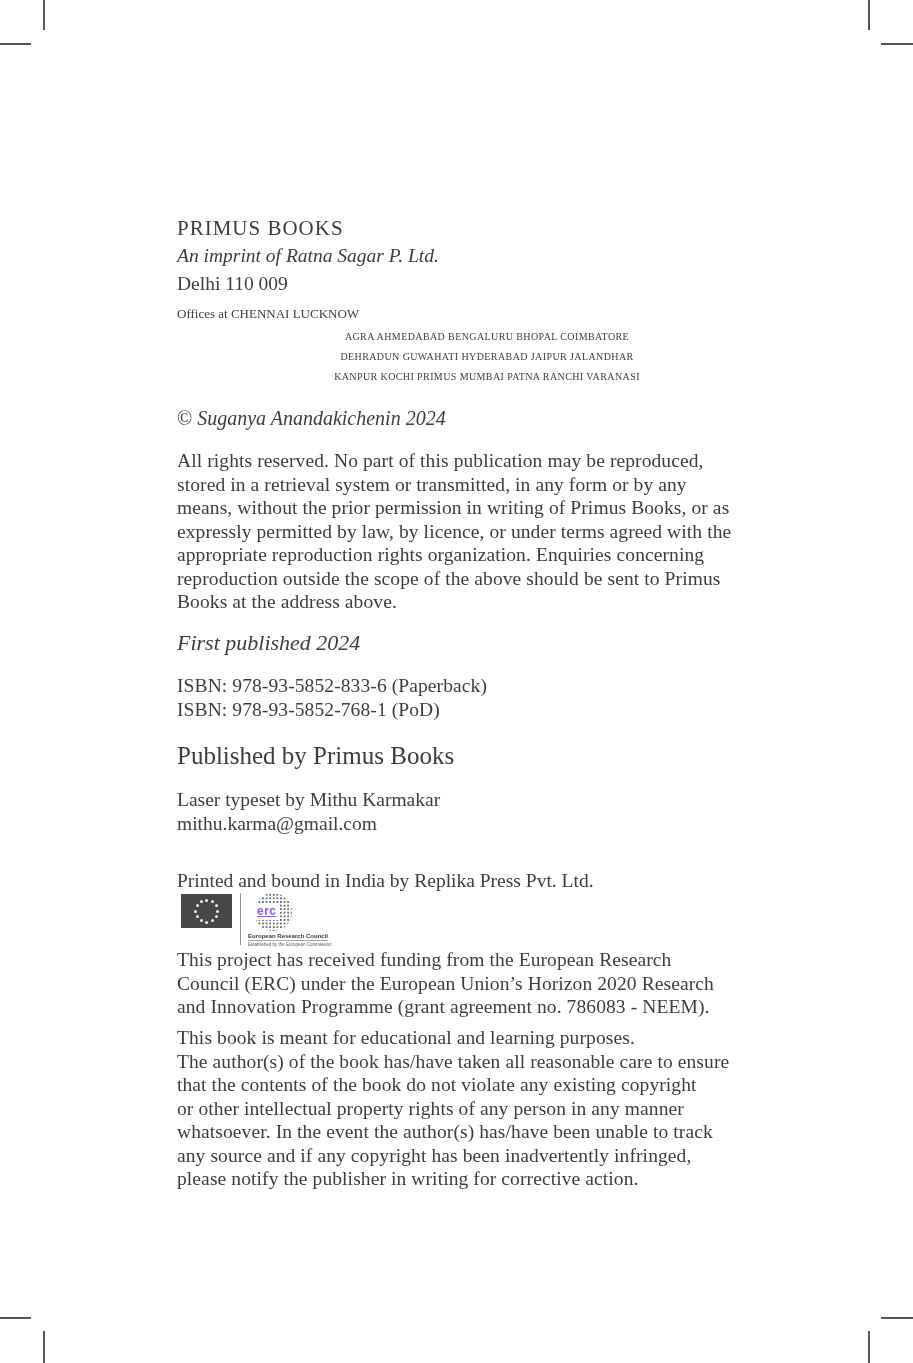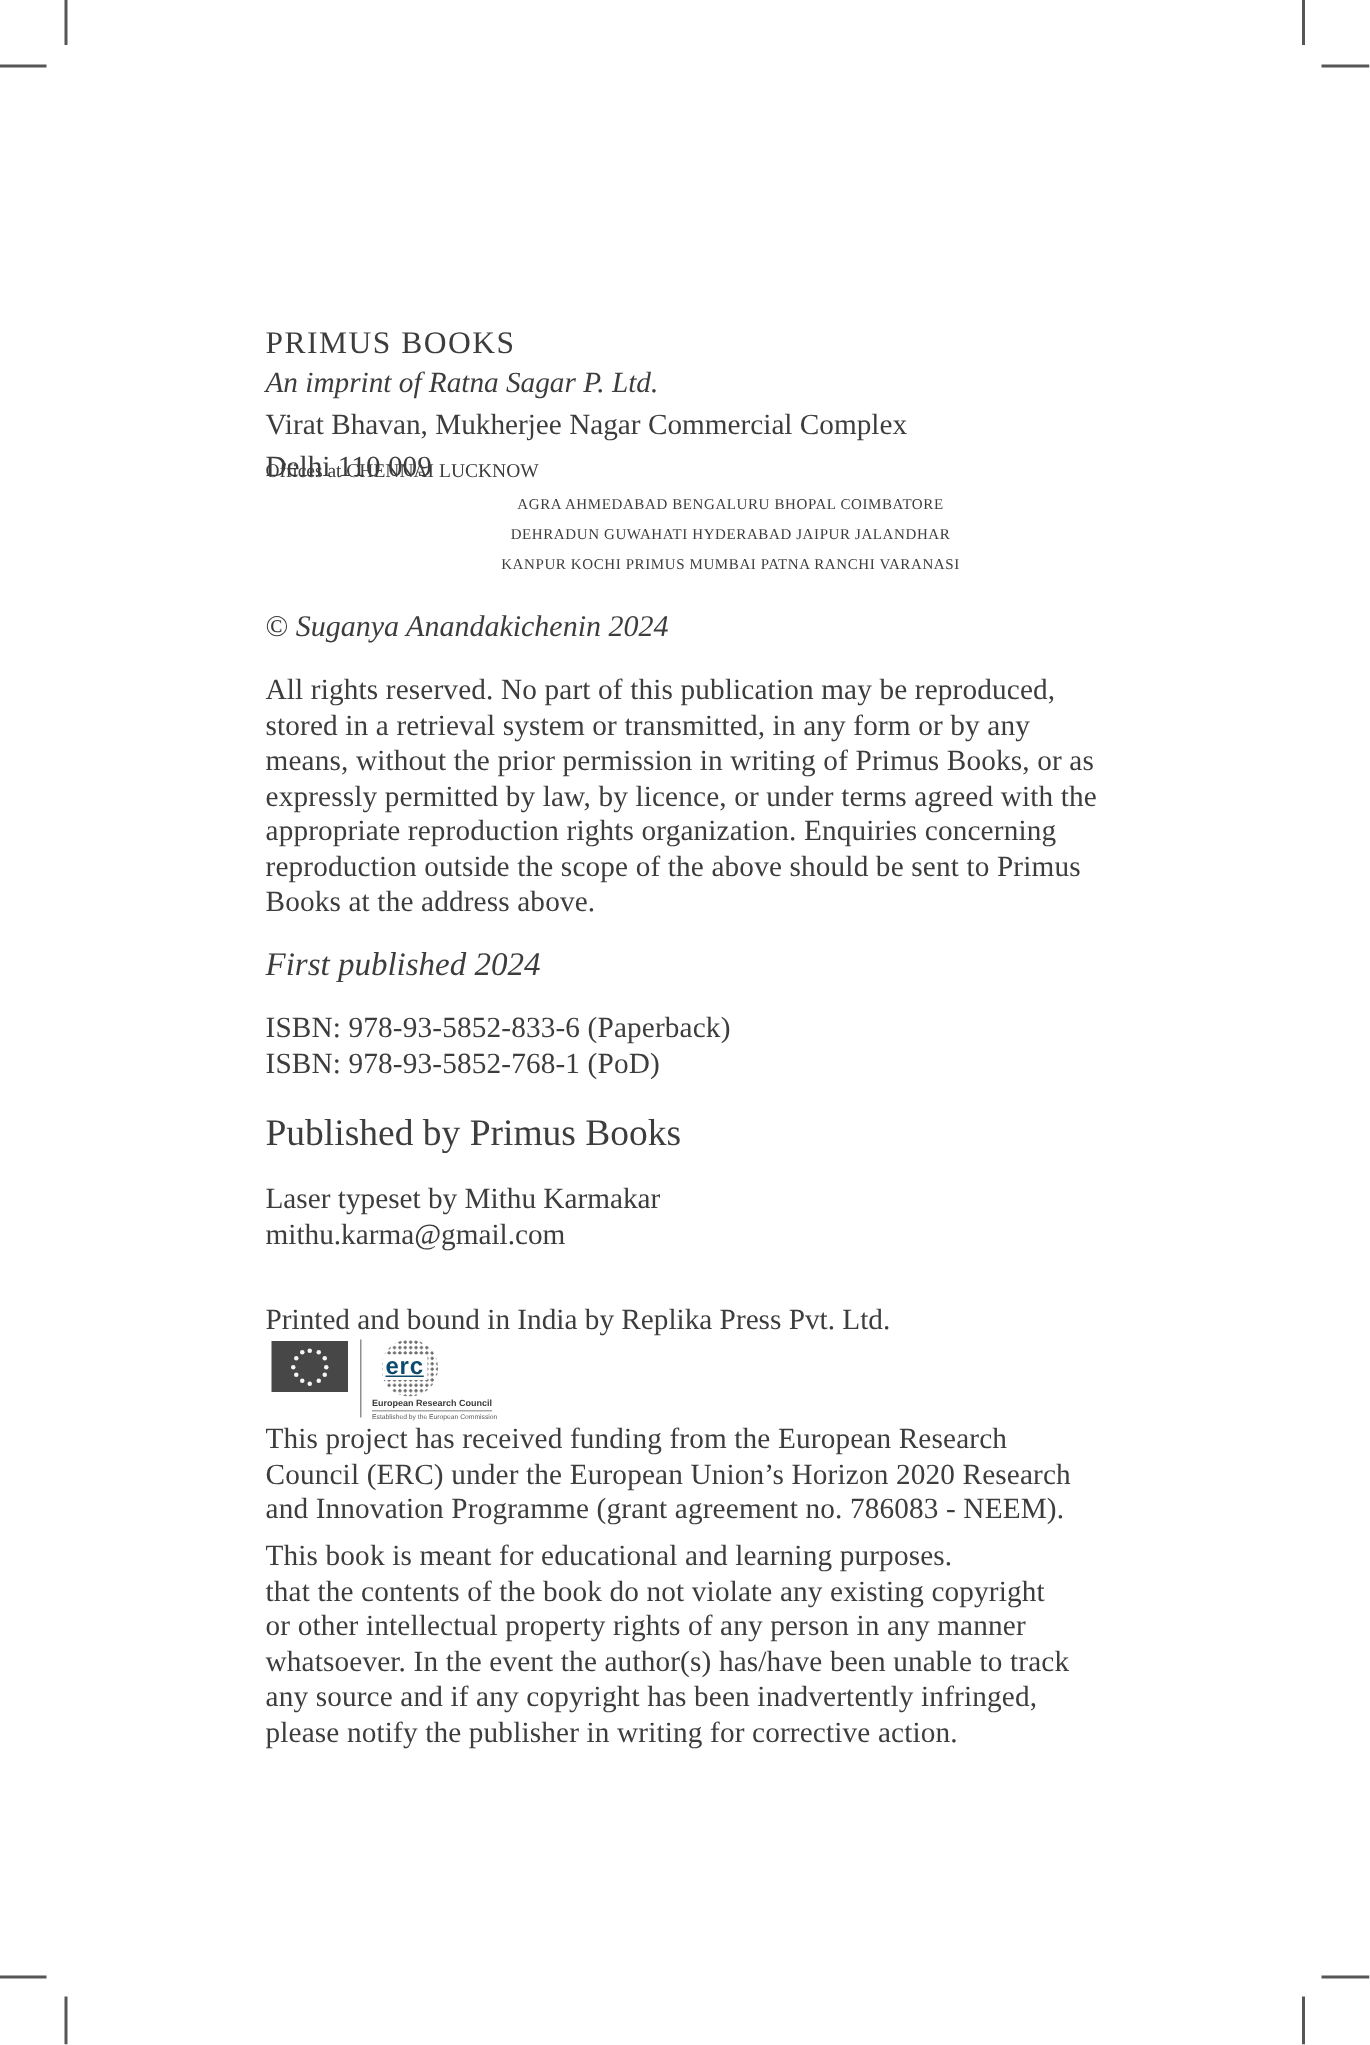--- a/index.html
+++ b/index.html
@@ -58,21 +58,21 @@
   .erc-logo { position: absolute; left: 67px; top: 0; width: 70px; font-family: "Liberation Sans", sans-serif; }
   .erc-circle {
     position: absolute; left: 6px; top: 0; width: 38px; height: 38px;
     border-radius: 50%;
     background-image: radial-gradient(#6b6b6b 0.9px, rgba(0,0,0,0) 1.1px);
     background-size: 3.6px 3.6px;
   }
   .erc-wordmark {
     position: absolute; left: 7px; top: 10px;
     background: #ffffff; padding: 0 2px;
-    font-size: 16px; font-weight: bold; color: #0c4a6e; letter-spacing: 0.5px;
+    font-size: 12px; font-weight: bold; color: #8b5cf6; letter-spacing: 0.5px;
     line-height: 17px;
     text-decoration: underline;
   }
   .erc-caption {
     position: absolute; left: 0; top: 40px;
     font-size: 6px; font-weight: bold; color: #3a3a3a; white-space: nowrap;
     border-bottom: 0.5px solid #aaaaaa; padding-bottom: 1px;
   }
   .erc-subcaption {
     position: absolute; left: 0; top: 49px;
@@ -87,21 +87,20 @@
 <div class="crop tr-v"></div>
 <div class="crop tr-h"></div>
 <div class="crop bl-h"></div>
 <div class="crop bl-v"></div>
 <div class="crop br-h"></div>
 <div class="crop br-v"></div>
 
 <div class="block publisher">
   <div class="tline pub-name">PRIMUS BOOKS</div>
   <div class="tline italic">An imprint of Ratna Sagar P. Ltd.</div>
-  <div class="tline">Virat Bhavan, Mukherjee Nagar Commercial Complex</div>
   <div class="tline">Delhi 110 009</div>
 </div>
 
 <div class="block offices">
   <div class="tline offices-heading">Offices at CHENNAI LUCKNOW</div>
   <div class="city-line">AGRA AHMEDABAD BENGALURU BHOPAL COIMBATORE</div>
   <div class="city-line">DEHRADUN GUWAHATI HYDERABAD JAIPUR JALANDHAR</div>
   <div class="city-line">KANPUR KOCHI PRIMUS MUMBAI PATNA RANCHI VARANASI</div>
 </div>
 
@@ -161,18 +160,19 @@
 </div>
 
 <div class="block body-text funding">
     <div class="tline">This project has received funding from the European Research</div>
     <div class="tline">Council (ERC) under the European Union’s Horizon 2020 Research</div>
     <div class="tline">and Innovation Programme (grant agreement no. 786083 - NEEM).</div>
   </div>
 
 <div class="block body-text disclaimer">
     <div class="tline">This book is meant for educational and learning purposes.</div>
+    <div class="tline">The author(s) of the book has/have taken all reasonable care to ensure</div>
     <div class="tline">that the contents of the book do not violate any existing copyright</div>
     <div class="tline">or other intellectual property rights of any person in any manner</div>
     <div class="tline">whatsoever. In the event the author(s) has/have been unable to track</div>
     <div class="tline">any source and if any copyright has been inadvertently infringed,</div>
     <div class="tline">please notify the publisher in writing for corrective action.</div>
   </div>
 
 </body></html>

